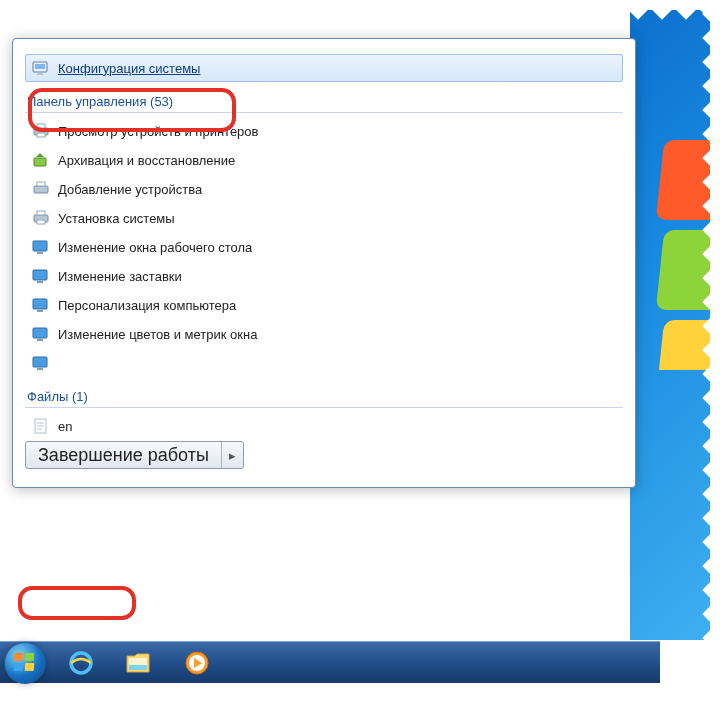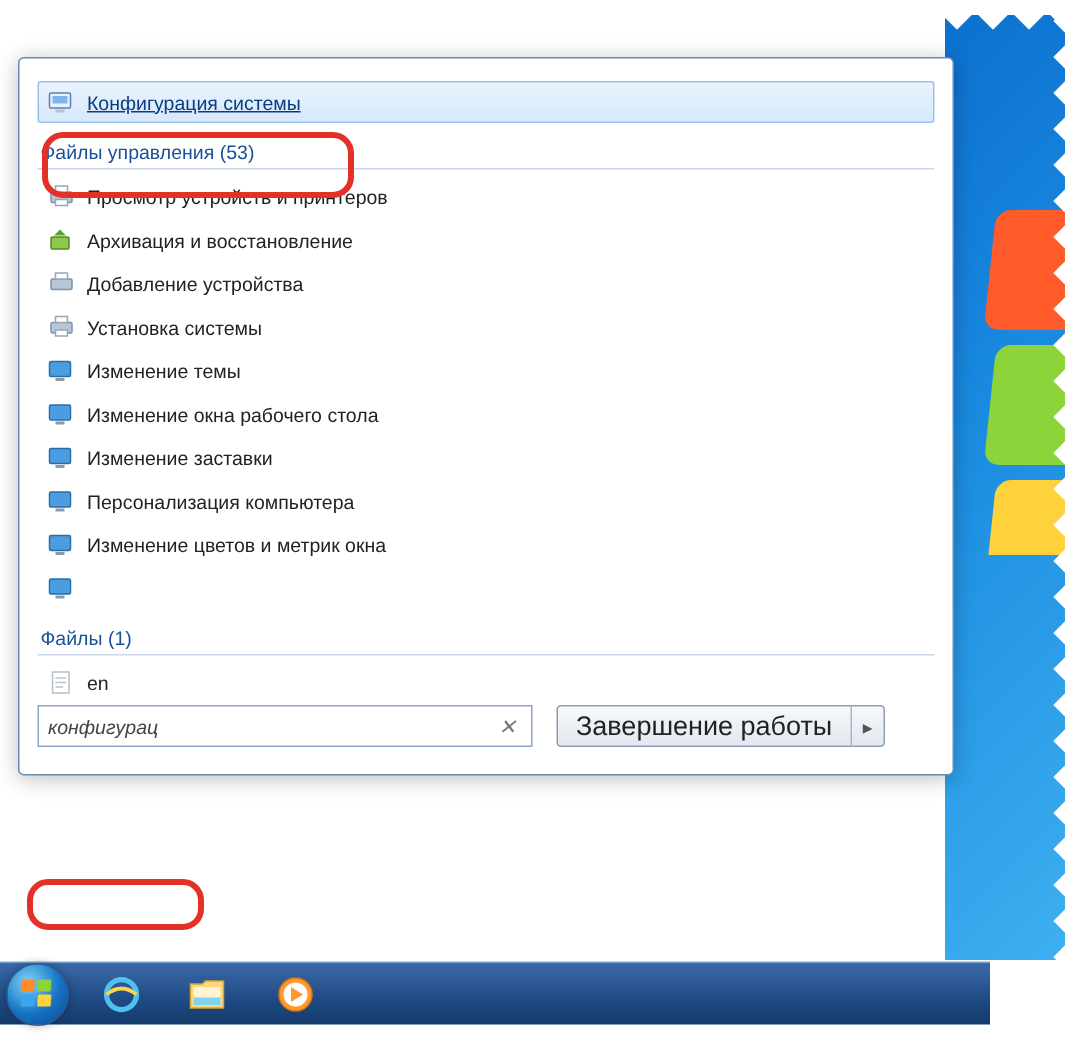--- a/index.html
+++ b/index.html
@@ -235,21 +235,21 @@
       <svg width="18" height="18" viewBox="0 0 18 18">
         <rect x="1" y="3" width="14" height="10" rx="1" fill="#eaf2fb" stroke="#5a7fae"></rect>
         <rect x="3" y="5" width="10" height="5" fill="#7fb6ec"></rect>
         <rect x="5" y="14" width="6" height="2" fill="#b8c3cf"></rect>
       </svg>
     </span>
     <span class="label">Конфигурация системы</span>
   </div>
 
   <div class="cat-header" style="margin-top:8px;">
-    <span>Файлы управления</span>
+    <span>Панель управления</span>
     (<span>53</span>)
   </div>
 
   <div class="result-item">
     <span class="icon">
       <svg width="18" height="18" viewBox="0 0 18 18">
           <rect x="2" y="6" width="14" height="7" rx="1" fill="#b8c7d6" stroke="#7b93ab"></rect>
           <rect x="5" y="2" width="8" height="4" fill="#fff" stroke="#95a8bb"></rect>
           <rect x="5" y="11" width="8" height="4" fill="#fff" stroke="#95a8bb"></rect>
         </svg>
@@ -276,29 +276,20 @@
   </div>
   <div class="result-item">
     <span class="icon">
       <svg width="18" height="18" viewBox="0 0 18 18">
           <rect x="2" y="6" width="14" height="7" rx="1" fill="#b8c7d6" stroke="#7b93ab"></rect>
           <rect x="5" y="2" width="8" height="4" fill="#fff" stroke="#95a8bb"></rect>
           <rect x="5" y="11" width="8" height="4" fill="#fff" stroke="#95a8bb"></rect>
         </svg>
     </span>
     <span class="label">Установка системы</span>
-  </div>
-  <div class="result-item">
-    <span class="icon">
-      <svg width="18" height="18" viewBox="0 0 18 18">
-          <rect x="1" y="3" width="14" height="10" rx="1" fill="#4a9de0" stroke="#2d6da6"></rect>
-          <rect x="5" y="14" width="6" height="2" fill="#8a9bab"></rect>
-        </svg>
-    </span>
-    <span class="label">Изменение темы</span>
   </div>
   <div class="result-item">
     <span class="icon">
       <svg width="18" height="18" viewBox="0 0 18 18">
           <rect x="1" y="3" width="14" height="10" rx="1" fill="#4a9de0" stroke="#2d6da6"></rect>
           <rect x="5" y="14" width="6" height="2" fill="#8a9bab"></rect>
         </svg>
     </span>
     <span class="label">Изменение окна рабочего стола</span>
   </div>
@@ -350,24 +341,20 @@
           <line x1="5" y1="6" x2="12" y2="6" stroke="#b9c4cf"></line>
           <line x1="5" y1="9" x2="12" y2="9" stroke="#b9c4cf"></line>
           <line x1="5" y1="12" x2="10" y2="12" stroke="#b9c4cf"></line>
         </svg>
     </span>
     <span class="label">en</span>
   </div>
 
 
   <div class="bottom-row">
-    <div class="search-box">
-      <span class="text">конфигурац</span>
-      <span class="clear">✕</span>
-    </div>
     <div class="shutdown-btn">
       <div class="main">Завершение работы</div>
       <div class="arrow">▸</div>
     </div>
   </div>
 
 </div>
 
 <div class="highlight-box hl-top"></div>
 <div class="highlight-box hl-bottom"></div>

